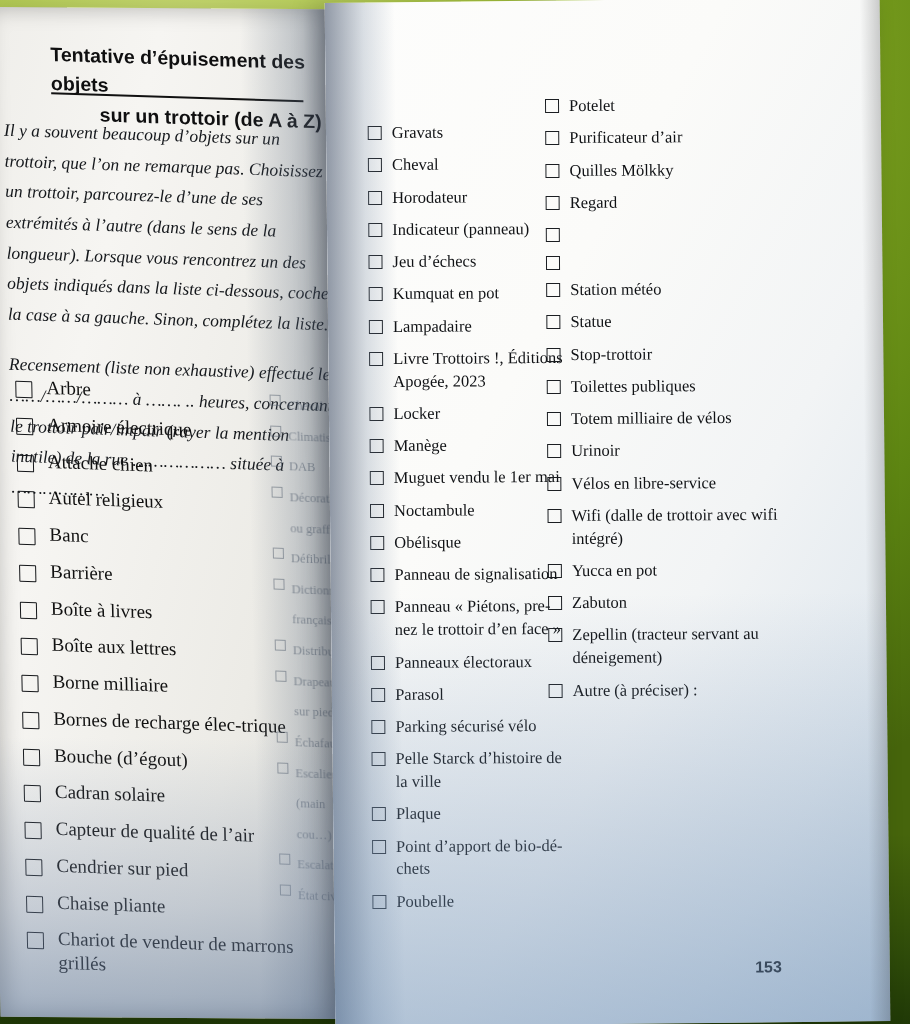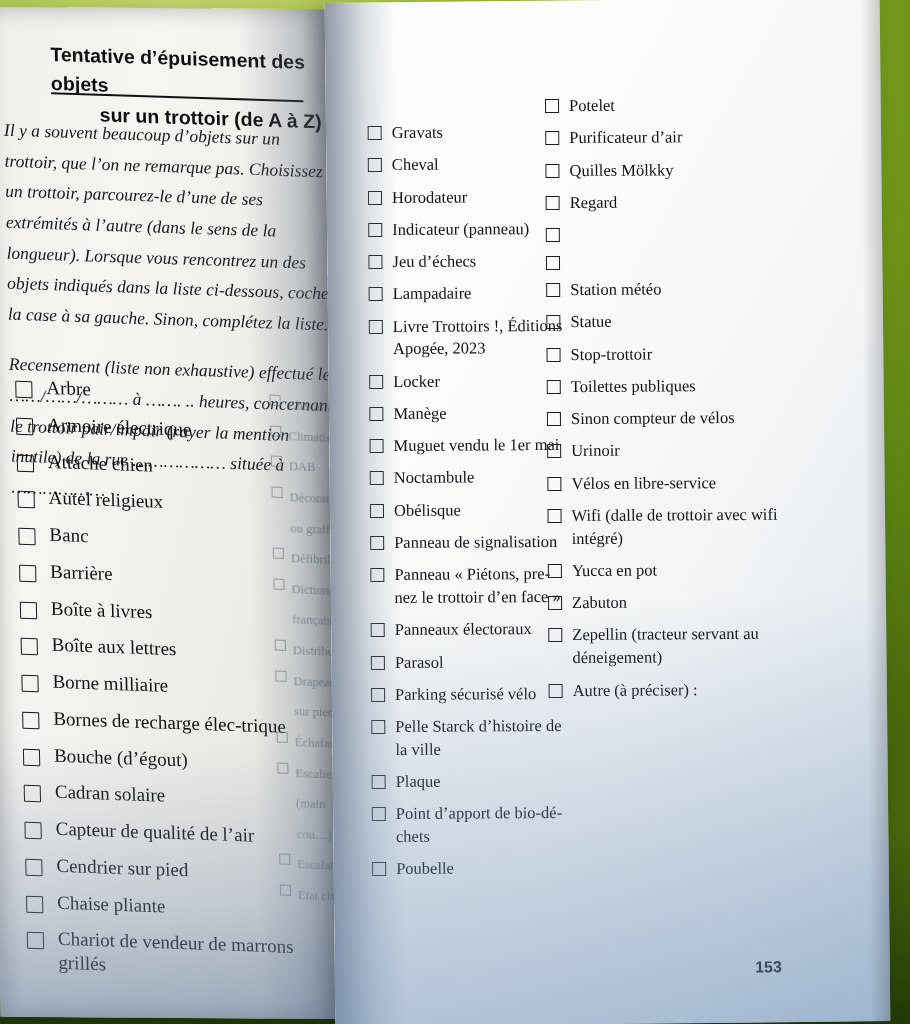--- a/index.html
+++ b/index.html
@@ -290,20 +290,24 @@
       <div class="row">
           <span class="cb2"></span>
           <span class="label">Indicateur (panneau)</span>
         </div>
       <div class="row">
           <span class="cb2"></span>
           <span class="label">Jeu d’échecs</span>
         </div>
       <div class="row">
           <span class="cb2"></span>
+          <span class="label">Kumquat en pot</span>
+        </div>
+      <div class="row">
+          <span class="cb2"></span>
           <span class="label">Lampadaire</span>
         </div>
       <div class="row">
           <span class="cb2"></span>
           <span class="label">Livre Trottoirs !, Éditions Apogée, 2023</span>
         </div>
       <div class="row">
           <span class="cb2"></span>
           <span class="label">Locker</span>
         </div>
@@ -395,21 +399,21 @@
       <div class="row">
           <span class="cb2"></span>
           <span class="label">Stop-trottoir</span>
         </div>
       <div class="row">
           <span class="cb2"></span>
           <span class="label">Toilettes publiques</span>
         </div>
       <div class="row">
           <span class="cb2"></span>
-          <span class="label">Sinon compteur de vélos</span>
+          <span class="label">Totem milliaire de vélos</span>
         </div>
       <div class="row">
           <span class="cb2"></span>
           <span class="label">Urinoir</span>
         </div>
       <div class="row">
           <span class="cb2"></span>
           <span class="label">Vélos en libre-service</span>
         </div>
       <div class="row">

